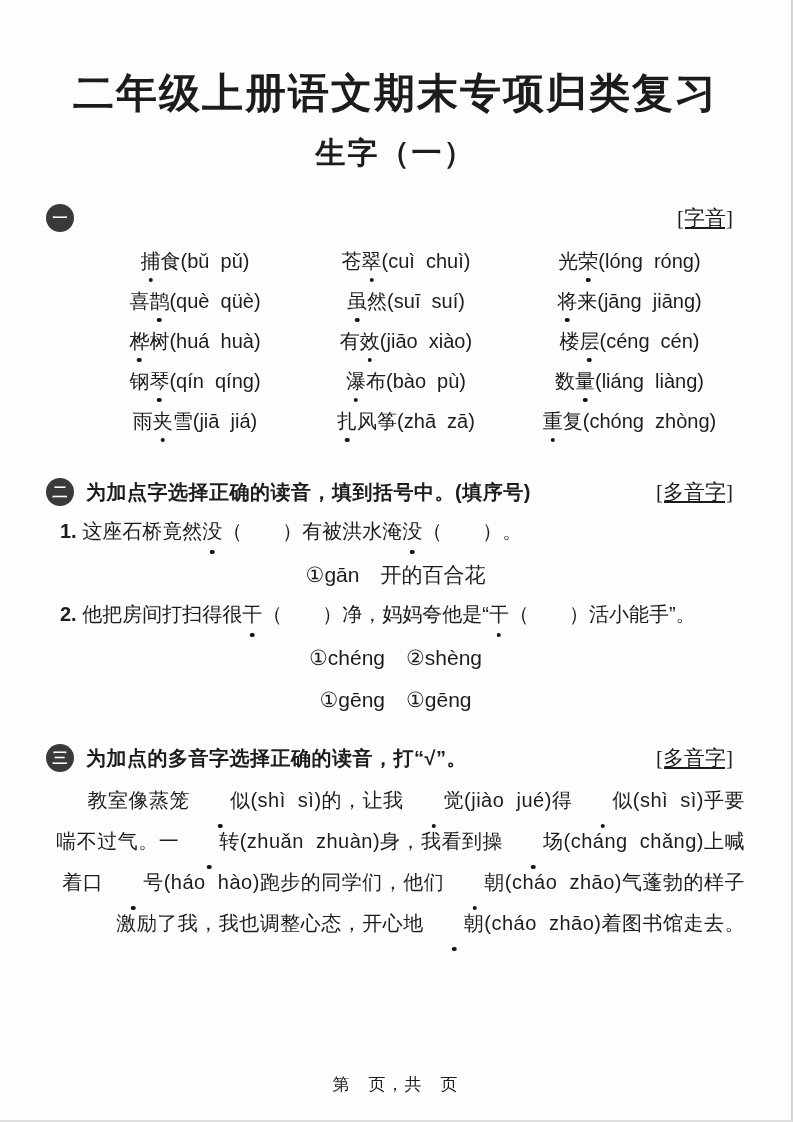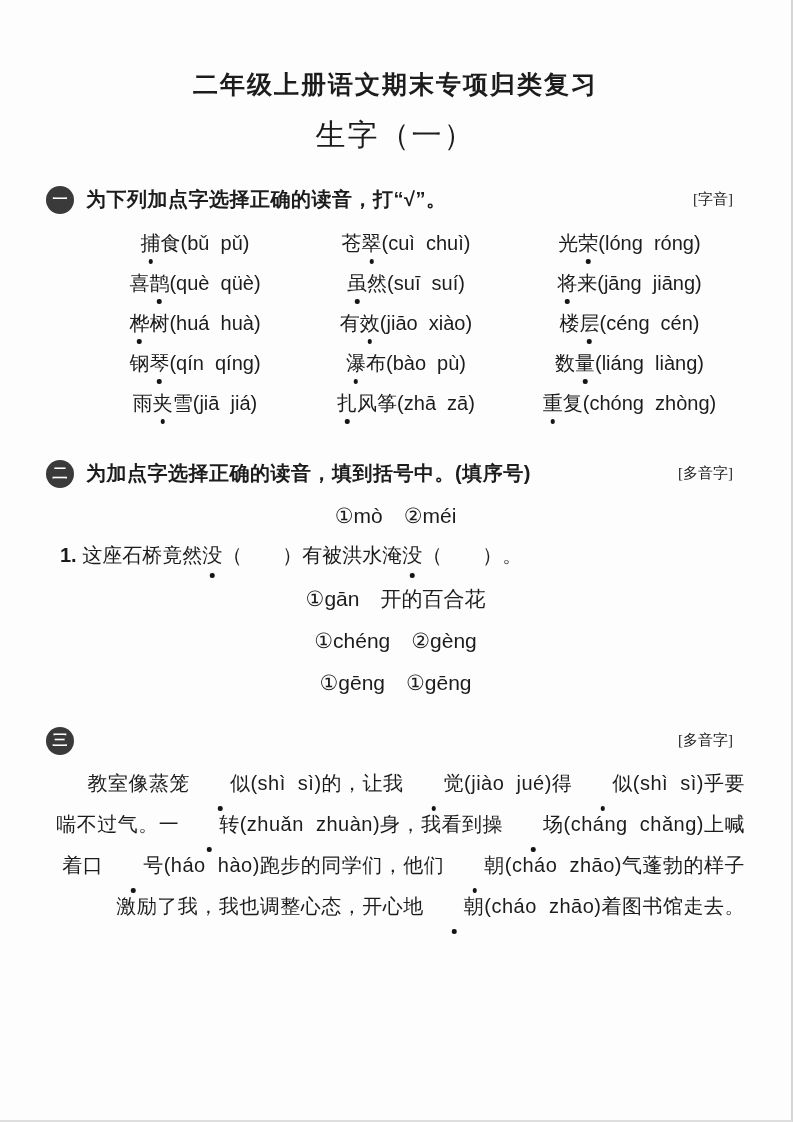--- a/index.html
+++ b/index.html
@@ -4,30 +4,30 @@
 <style>
   html,body{margin:0;padding:0;background:#e9e9e9;}
   .page{
     width:793px;height:1122px;margin:0 auto;position:relative;
     background:#fdfdfd;box-sizing:border-box;
     padding:70px 46px 0 46px;
     font-family:"Liberation Sans",sans-serif;color:#1c1c1c;
     border-right:2px solid #d6d6d6;border-bottom:2px solid #dedede;
     overflow:hidden;
   }
-  .title{font-size:25px;font-weight:700;text-align:center;letter-spacing:2px;line-height:1.15;}
-  .subtitle{font-size:30px;font-weight:400;text-align:center;letter-spacing:2px;margin-top:16px;}
+  .title{font-size:41px;font-weight:700;text-align:center;letter-spacing:2px;line-height:1.15;}
+  .subtitle{font-size:30px;font-weight:700;text-align:center;letter-spacing:2px;margin-top:16px;}
   .section-header{display:flex;align-items:center;font-size:20px;font-weight:700;margin-top:30px;}
   .section-header .hdr-text{letter-spacing:0.5px;}
   .badge{
     flex:0 0 auto;width:28px;height:28px;border-radius:50%;
     background:#3a3a3a;color:#fff;display:flex;align-items:center;justify-content:center;
     font-size:15px;font-weight:700;margin-right:12px;
   }
-  .tag{margin-left:auto;font-weight:400;font-size:15px;padding-right:12px;font-family:"Liberation Serif",serif;}
+  .tag{margin-left:auto;font-weight:400;font-size:21px;padding-right:12px;font-family:"Liberation Serif",serif;text-decoration:underline;}
   .word-grid{
     display:grid;grid-template-columns:206px 216px auto;grid-auto-rows:40px;
     margin:16px 0 0 46px;font-size:20px;white-space:pre;align-items:start;text-align:center;
   }
   .word-item{white-space:pre;}
   .pinyin{font-family:"Liberation Sans",sans-serif;}
   .dotted{position:relative;display:inline-block;}
   .dotted::after{
     content:"";position:absolute;left:50%;bottom:-7px;transform:translateX(-50%);
     width:4.5px;height:4.5px;border-radius:50%;background:#151515;
@@ -47,38 +47,39 @@
 </head>
 <body>
 
 <div class="page">
 
   <div class="title">二年级上册语文期末专项归类复习</div>
   <div class="subtitle">生字（一）</div>
 
   <div class="section-header">
     <span class="badge">一</span>
-    <span class="hdr-text">为下列加点字选择正确的读音，打“√”。</span>
     <span class="tag">[字音]</span>
   </div>
   <div class="word-grid" id="word-grid"><div class="word-item"><span class="word"><span class="dotted">捕</span><span>食</span></span><span class="pinyin">(bǔ  pǔ)</span></div><div class="word-item"><span class="word"><span>苍</span><span class="dotted">翠</span></span><span class="pinyin">(cuì  chuì)</span></div><div class="word-item"><span class="word"><span>光</span><span class="dotted">荣</span></span><span class="pinyin">(lóng  róng)</span></div><div class="word-item"><span class="word"><span>喜</span><span class="dotted">鹊</span></span><span class="pinyin">(què  qüè)</span></div><div class="word-item"><span class="word"><span class="dotted">虽</span><span>然</span></span><span class="pinyin">(suī  suí)</span></div><div class="word-item"><span class="word"><span class="dotted">将</span><span>来</span></span><span class="pinyin">(jāng  jiāng)</span></div><div class="word-item"><span class="word"><span class="dotted">桦</span><span>树</span></span><span class="pinyin">(huá  huà)</span></div><div class="word-item"><span class="word"><span>有</span><span class="dotted">效</span></span><span class="pinyin">(jiāo  xiào)</span></div><div class="word-item"><span class="word"><span>楼</span><span class="dotted">层</span></span><span class="pinyin">(céng  cén)</span></div><div class="word-item"><span class="word"><span>钢</span><span class="dotted">琴</span></span><span class="pinyin">(qín  qíng)</span></div><div class="word-item"><span class="word"><span class="dotted">瀑</span><span>布</span></span><span class="pinyin">(bào  pù)</span></div><div class="word-item"><span class="word"><span>数</span><span class="dotted">量</span></span><span class="pinyin">(liáng  liàng)</span></div><div class="word-item"><span class="word"><span>雨</span><span class="dotted">夹</span><span>雪</span></span><span class="pinyin">(jiā  jiá)</span></div><div class="word-item"><span class="word"><span class="dotted">扎</span><span>风</span><span>筝</span></span><span class="pinyin">(zhā  zā)</span></div><div class="word-item"><span class="word"><span class="dotted">重</span><span>复</span></span><span class="pinyin">(chóng  zhòng)</span></div></div>
 
   <div class="section-header">
     <span class="badge">二</span>
     <span class="hdr-text">为加点字选择正确的读音，填到括号中。(填序号)</span>
     <span class="tag">[多音字]</span>
   </div>
   <div id="section2-groups">
-      <div class="option-line">①mò　②méi</div>
       <div class="sentence"><span class="num">1. </span>这座石桥竟然<span class="dotted">没</span>（　　）有被洪水淹<span class="dotted">没</span>（　　）。</div>
       <div class="option-line">①gān　开的百合花</div>
-      <div class="option-line">①chéng　②gèng</div>
+      <div class="sentence"><span class="num">2. </span>他把房间打扫得很<span class="dotted">干</span>（　　）净，妈妈夸他是“<span class="dotted">干</span>（　　）活小能手”。</div>
+      <div class="option-line">①chéng　②shèng</div>
       <div class="option-line">①gēng　①gēng</div>
     </div>
 
   <div class="section-header">
     <span class="badge">三</span>
+    <span class="hdr-text">为加点的多音字选择正确的读音，打“√”。</span>
     <span class="tag">[多音字]</span>
   </div>
   <div class="paragraph" id="section3-paragraph">教室像蒸笼<span class="dotted">似</span>(shì  sì)的，让我<span class="dotted">觉</span>(jiào  jué)得<span class="dotted">似</span>(shì  sì)乎要喘不过气。一<span class="dotted">转</span>(zhuǎn  zhuàn)身，我看到操<span class="dotted">场</span>(cháng  chǎng)上喊着口<span class="dotted">号</span>(háo  hào)跑步的同学们，他们<span class="dotted">朝</span>(cháo  zhāo)气蓬勃的样子激励了我，我也调整心态，开心地<span class="dotted">朝</span>(cháo  zhāo)着图书馆走去。</div>
 
+  <div class="footer">第　页，共　页</div>
 
 </div>
 
 </body></html>

